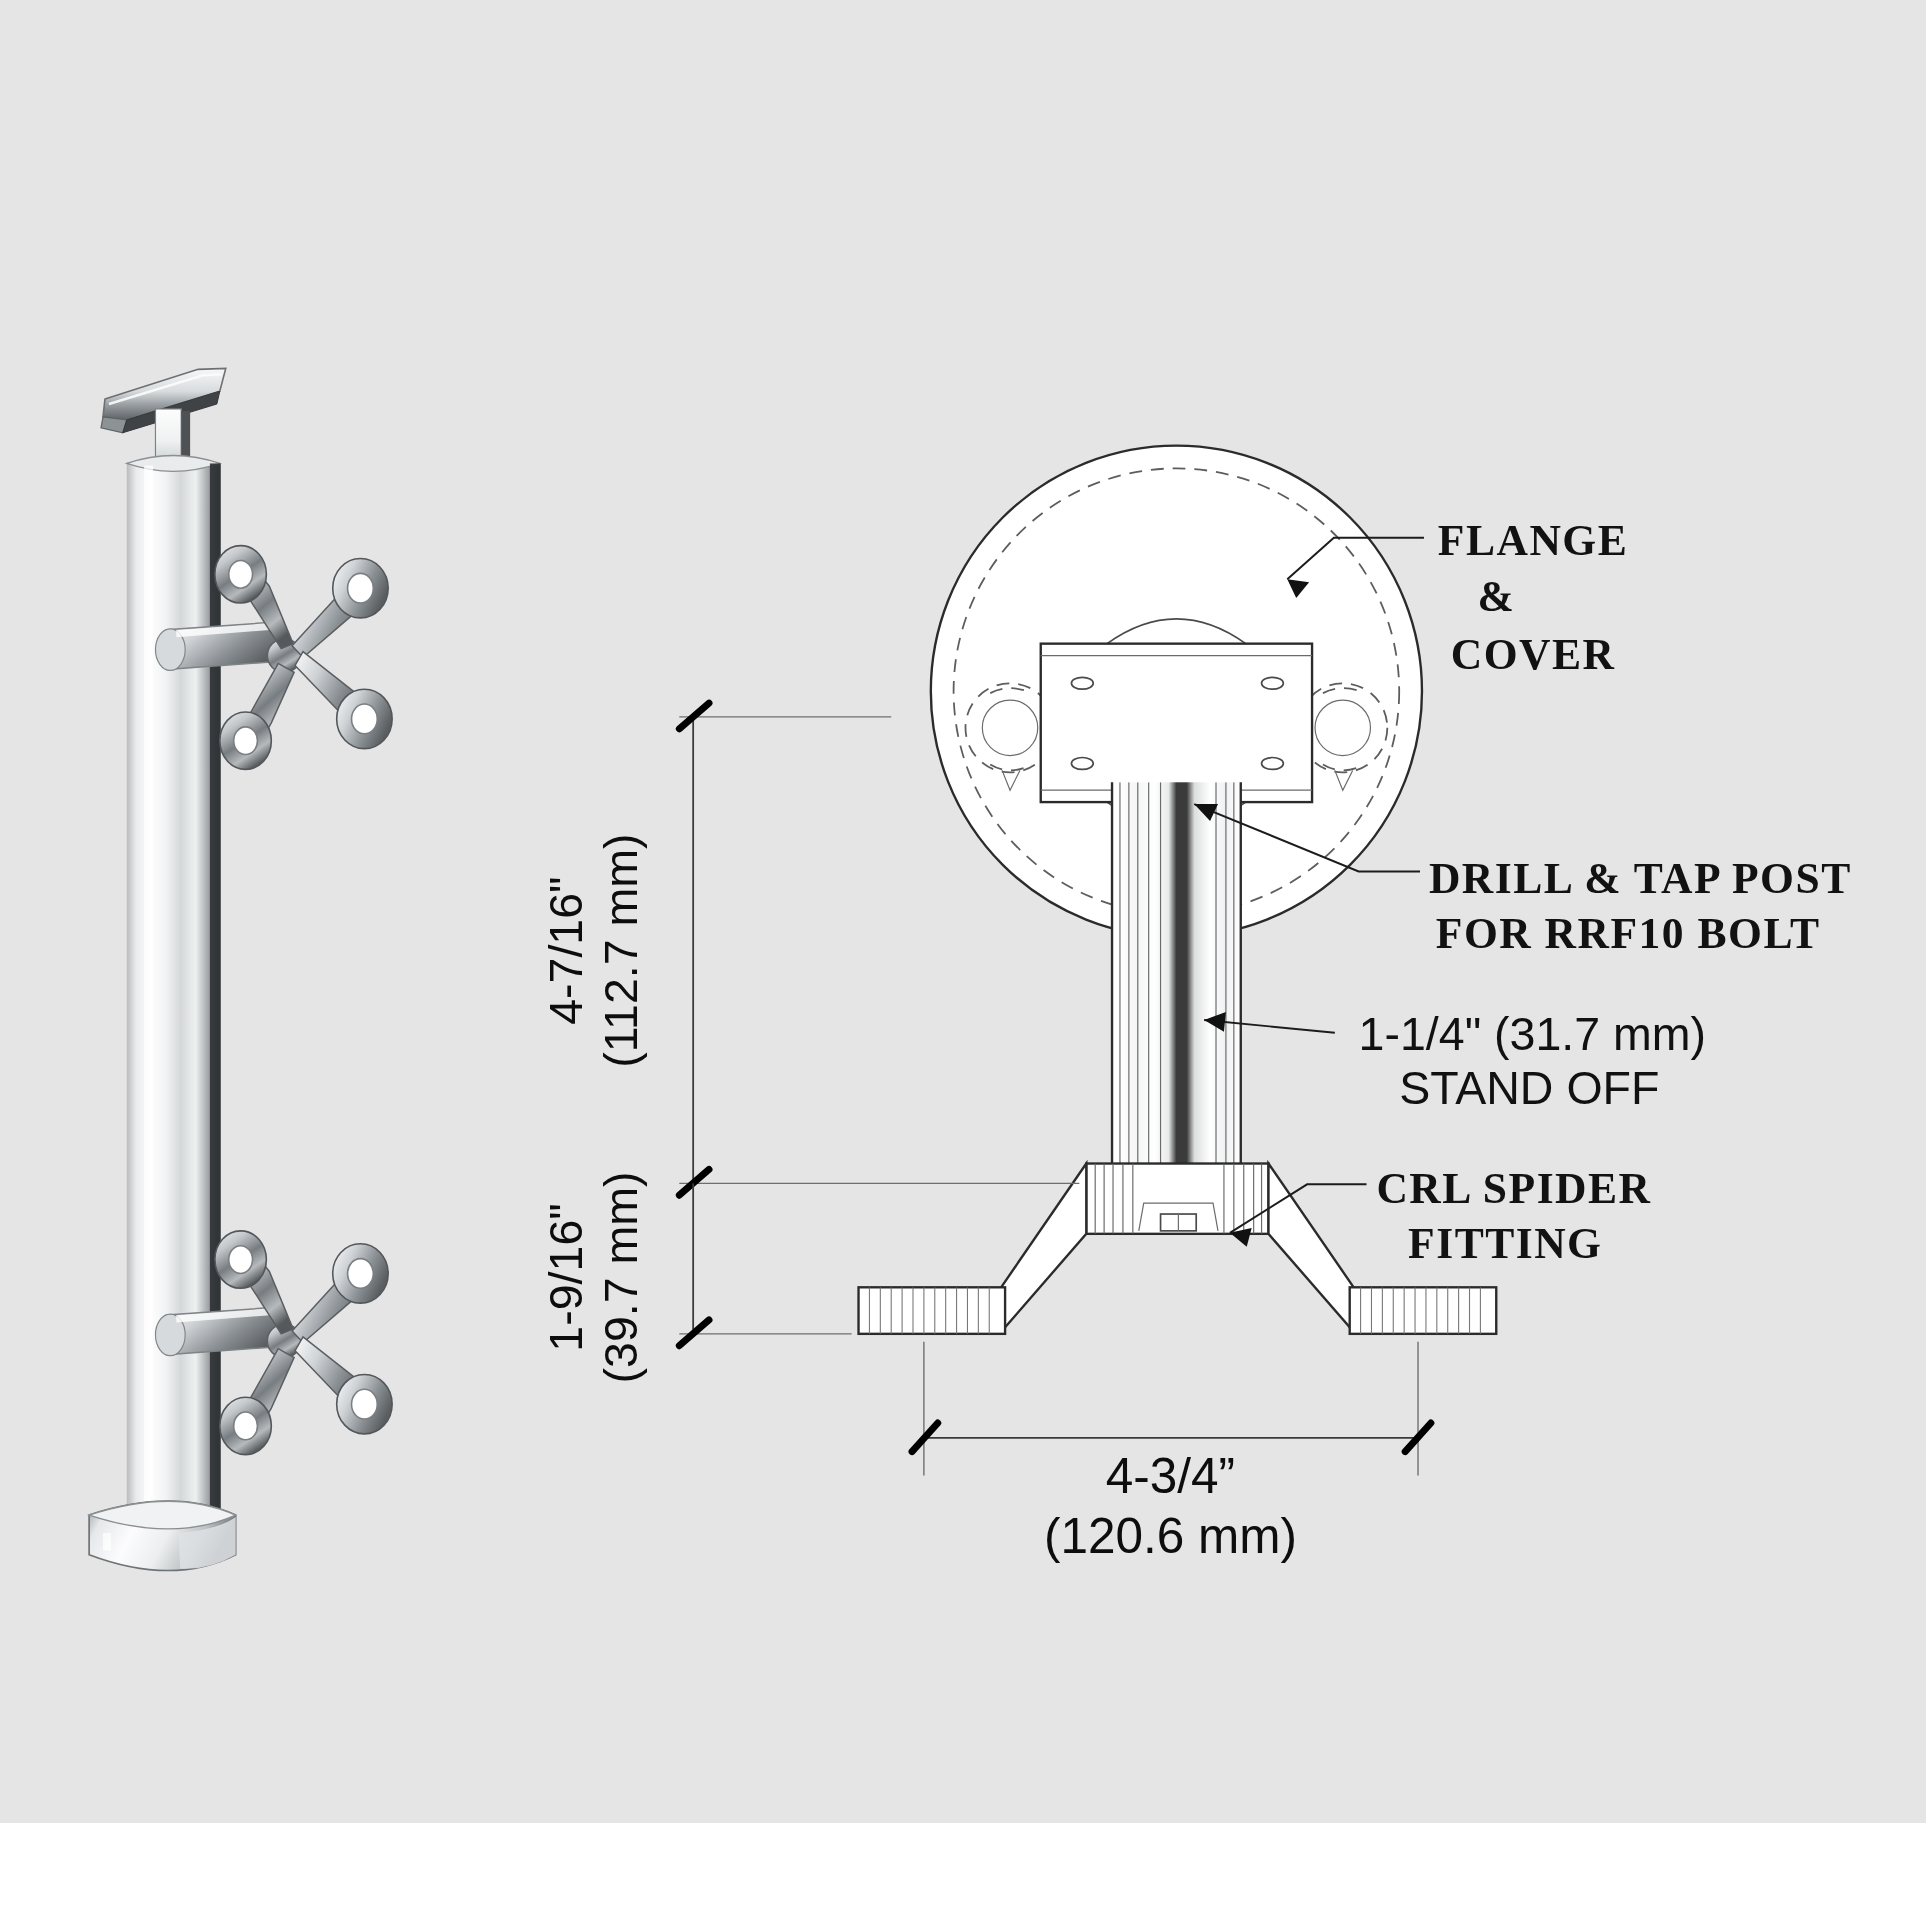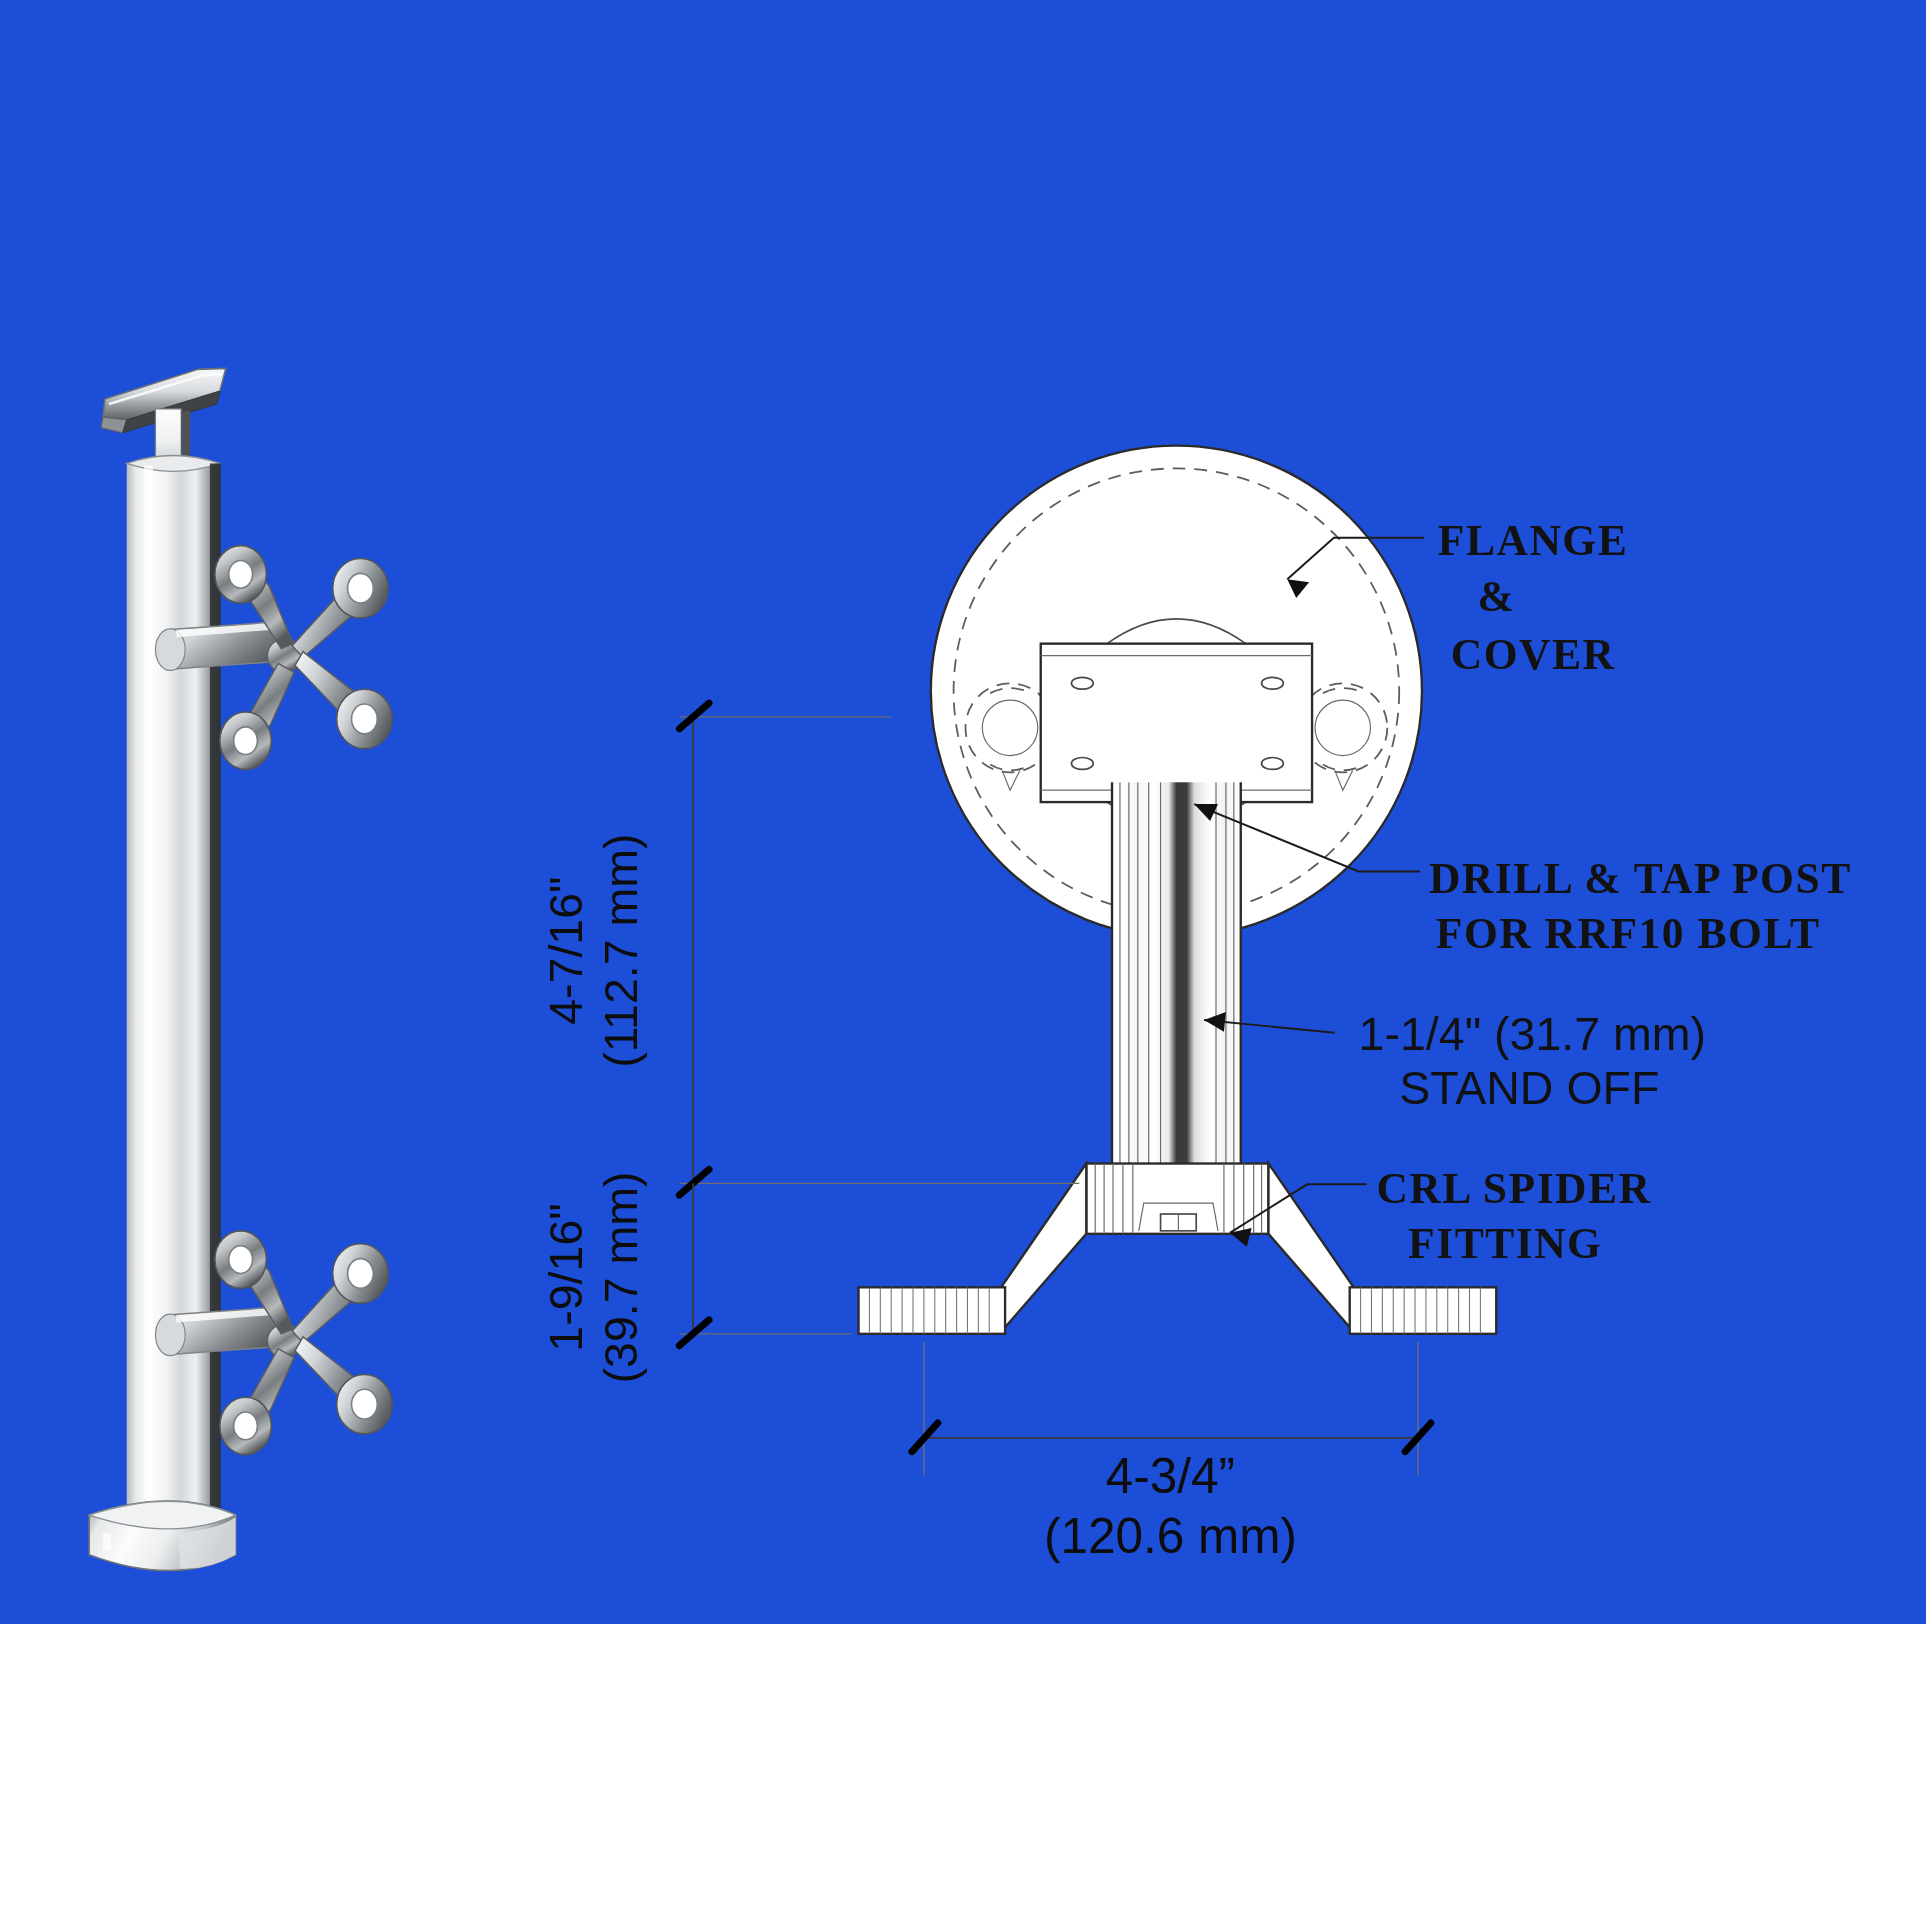--- a/index.html
+++ b/index.html
@@ -4,22 +4,22 @@
 <title>CRL Spider Fitting Post Technical Drawing</title>
 <style>
   html, body {
     margin: 0;
     padding: 0;
     background: #ffffff;
   }
   #sheet {
     position: relative;
     width: 1927px;
-    height: 1624px;
-    background: #1d4ed8;
+    height: 1823px;
+    background: #e5e5e5;
     overflow: hidden;
     font-family: "Liberation Serif", "DejaVu Serif", serif;
   }
   #sheet svg {
     position: absolute;
     top: 0;
     left: 0;
     width: 1927px;
     height: 1927px;
   }

